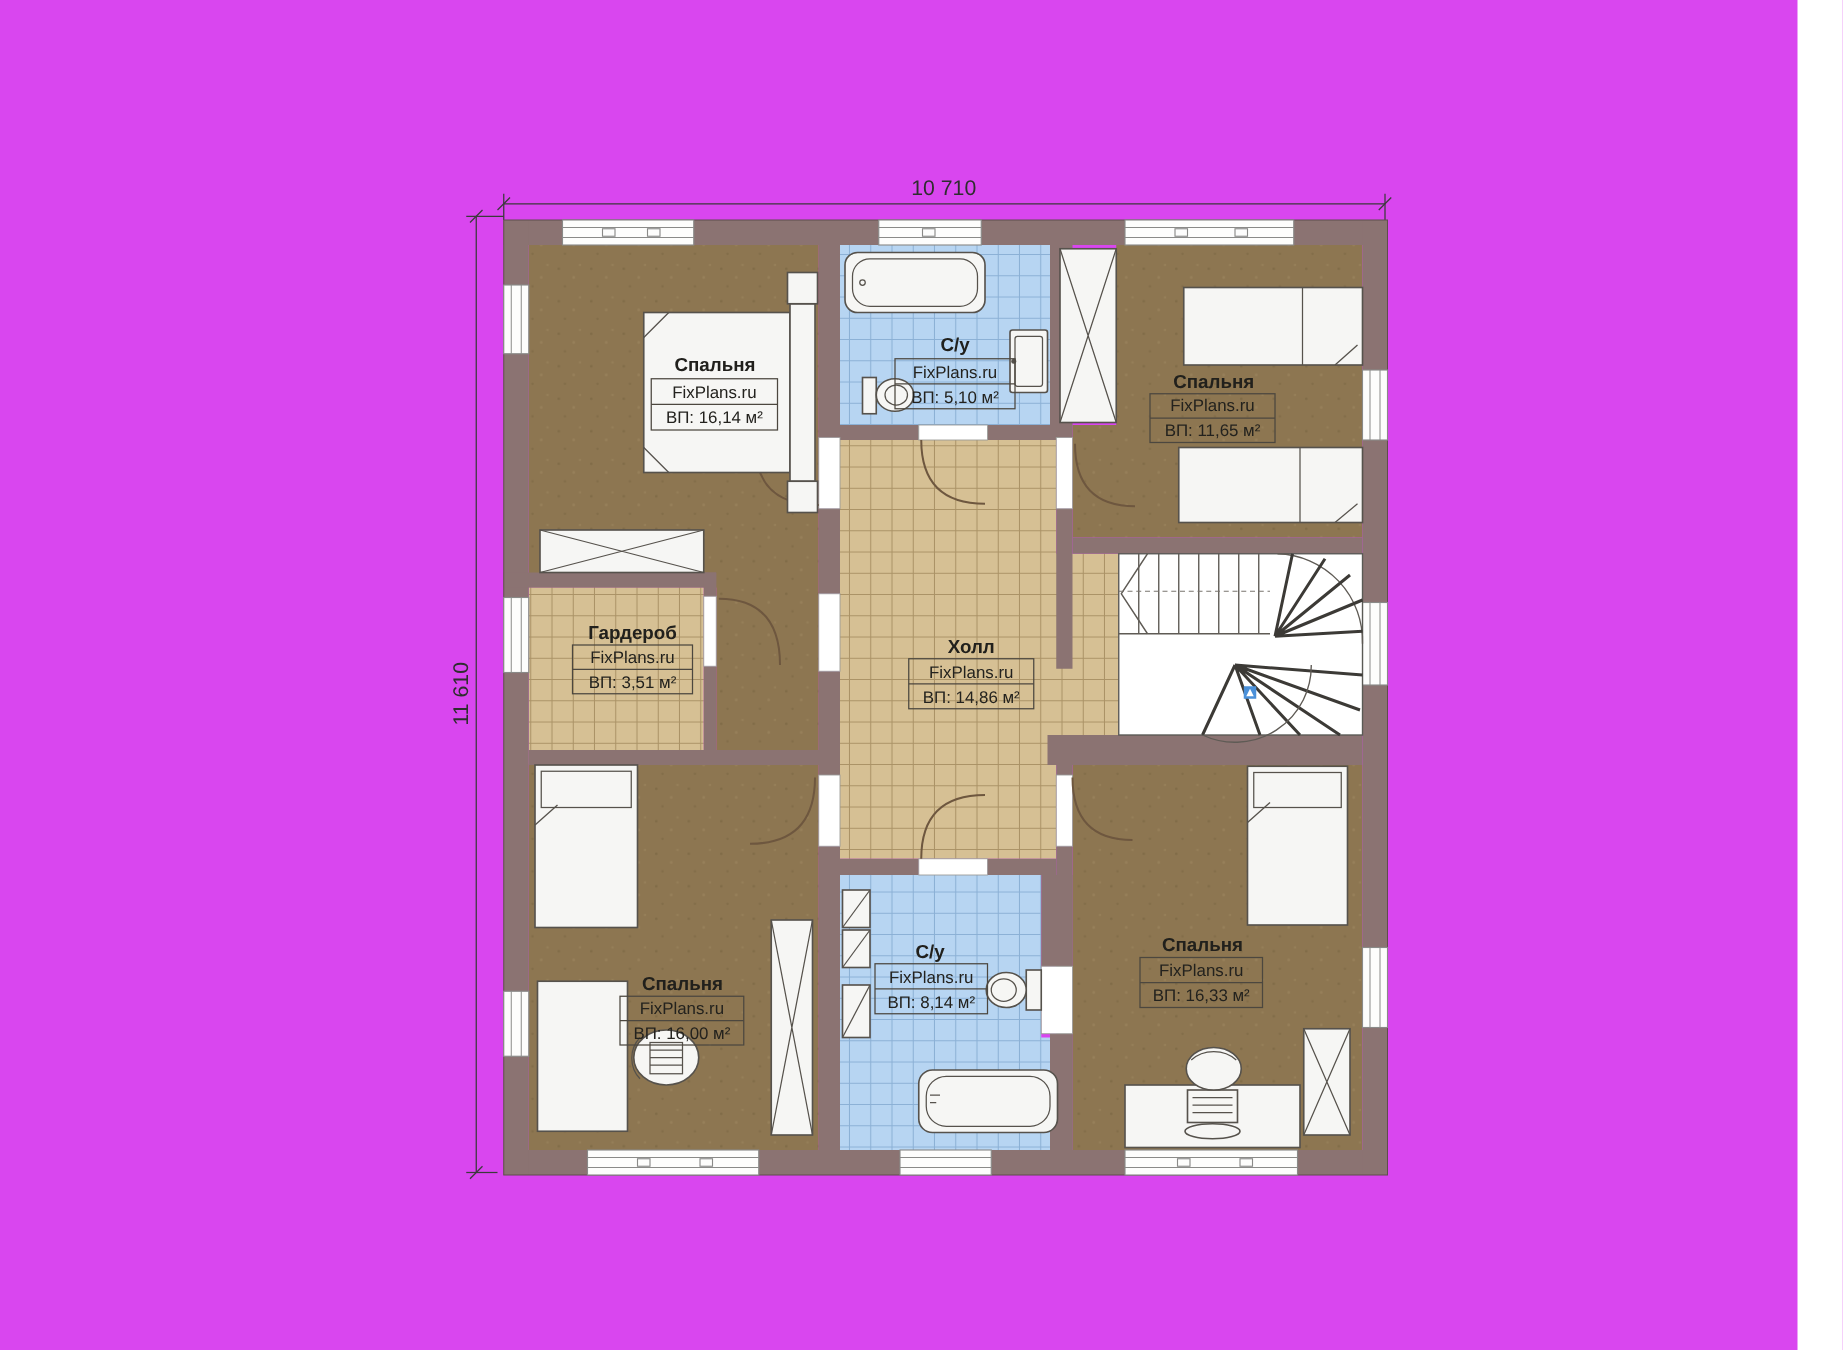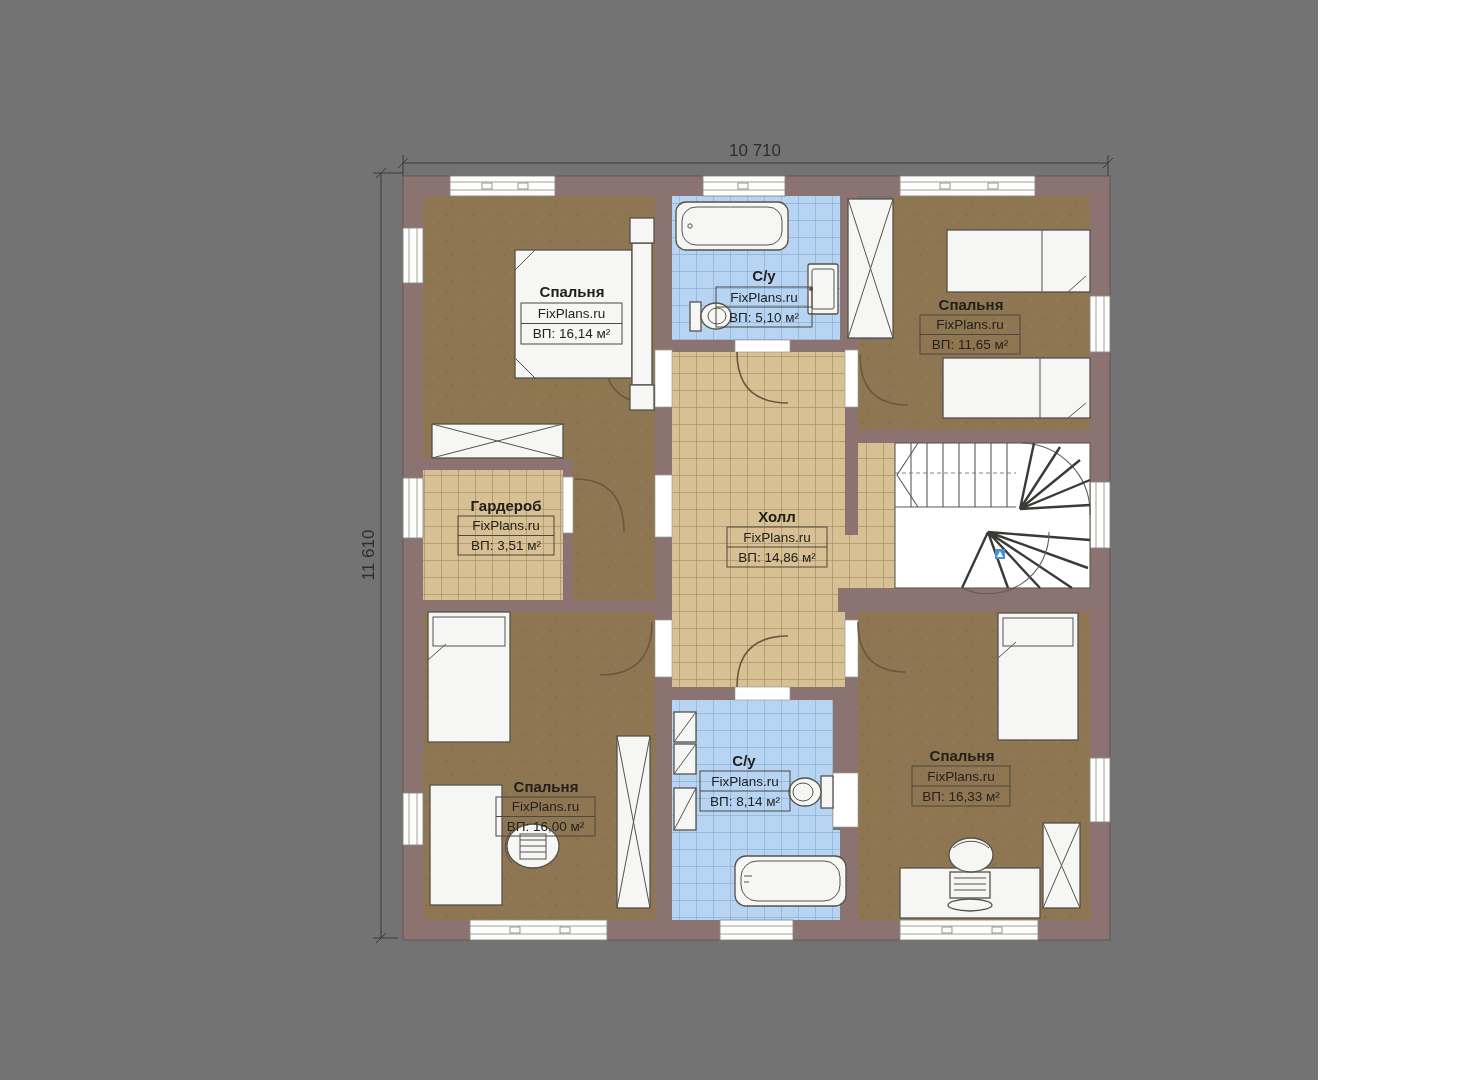--- a/index.html
+++ b/index.html
@@ -1,16 +1,16 @@
 <!DOCTYPE html>
 <html><head>
 <meta charset="utf-8">
 <style>
   html,body{margin:0;padding:0;background:#ffffff;}
-  .canvas{position:relative;width:1318px;height:1080px;background:#737373;overflow:hidden;
+  .canvas{position:relative;width:1438px;height:1080px;background:#d946ef;overflow:hidden;
           font-family:"Liberation Sans",sans-serif;}
   svg{position:absolute;left:0;top:0;}
   text{font-family:"Liberation Sans","DejaVu Sans",sans-serif;}
   .room-name{font-size:15px;font-weight:bold;fill:#21201c;}
   .box-text{font-size:13.5px;fill:#23221e;}
   .dim-text{font-size:17px;fill:#2e2e2e;}
   .lbl-box{fill:none;stroke:#4c473f;stroke-width:1;}
   .furn{fill:#f6f6f4;stroke:#56524c;stroke-width:1.3;}
   .furn-line{fill:none;stroke:#56524c;stroke-width:1;}
   .door{fill:none;stroke:#6e573f;stroke-width:1.6;}

